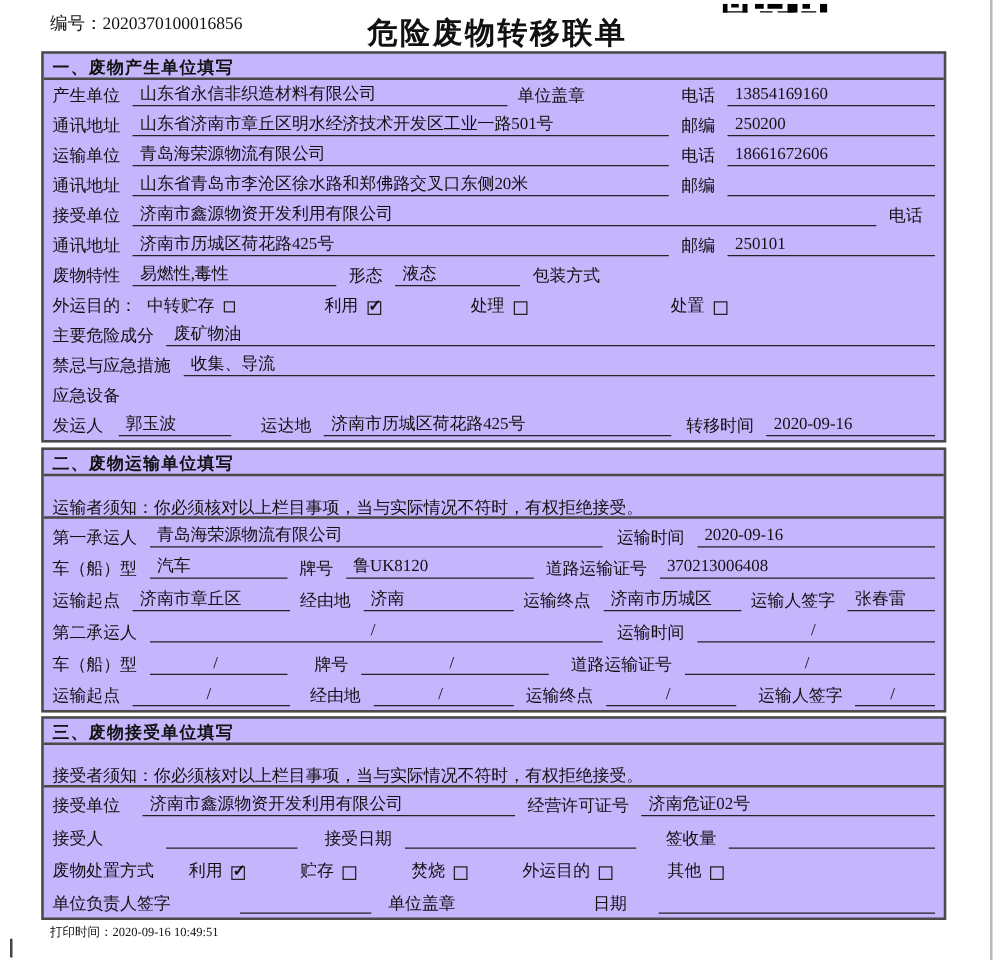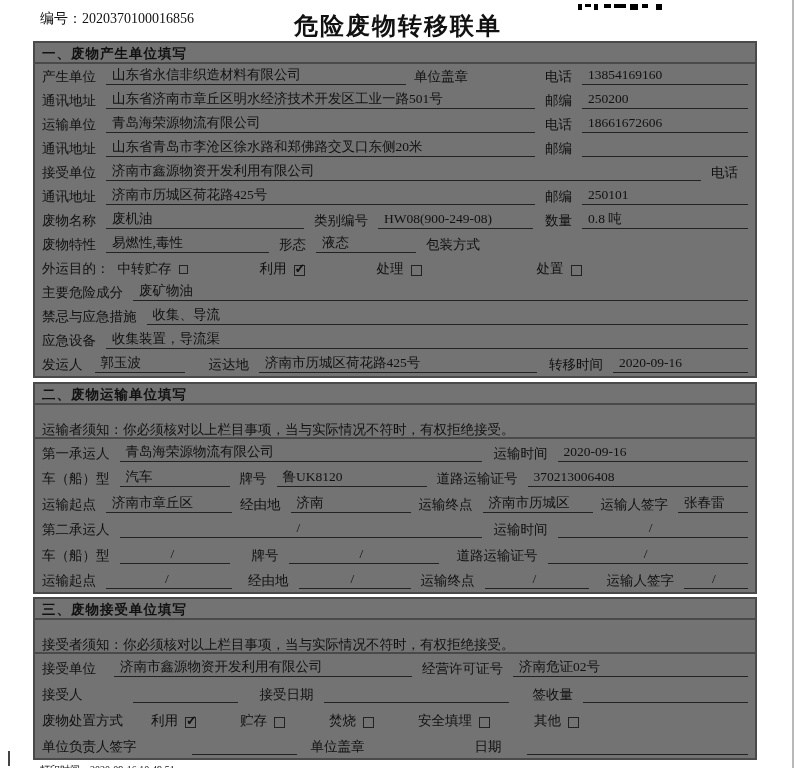--- a/index.html
+++ b/index.html
@@ -12,21 +12,21 @@
   .page-edge { position: absolute; left: 792px; top: 0; width: 2px; height: 768px; background: #b9b9b9; }
   .corner-tick { position: absolute; left: 8px; top 752px; bottom: 2px; width: 2px; height: 15px; background: #444; top: 751px; }
 
   
   .hdr { position: relative; height: 41px; padding-top: 8px; }
   .serial { position: absolute; left: 40px; top: 10px; font-size: 14px; white-space: nowrap; }
   .doc-title { text-align: center; font-size: 24px; font-weight: bold; letter-spacing: 2px; padding-top: 2px; }
   .qr-frag { position: absolute; left: 578px; top: 0; width: 84px; height: 10px; overflow: hidden; }
 
   
-  .box { margin-left: 33px; width: 724px; border: 2px solid #4a4a4a; background: #737373; }
+  .box { margin-left: 33px; width: 724px; border: 2px solid #4a4a4a; background: #c4b5fd; }
   .box1 { margin-bottom: 4px; }
   .box2 { margin-bottom: 3px; }
   .box-title { font-size: 13.5px; font-weight: bold; padding: 2px 7px 2px 7px; border-bottom: 2px solid #4a4a4a; height: 21px; letter-spacing: 1px; }
   .notice { font-size: 13.5px; padding: 16px 7px; border-bottom: 2px solid #4a4a4a; height: 26px; }
 
   .row { display: flex; align-items: flex-end; padding: 0 7px 3px 7px; font-size: 13.5px; line-height: 16px; }
   .box1 .row { height: 24px; }
   .box2 .row { height: 25.5px; }
   .box3 .row { height: 26px; }
 
@@ -126,28 +126,20 @@
     <span class="lbl mr10">电话</span>
   </div>
 
   <div class="row">
     <span class="lbl mr10">通讯地址</span>
     <span class="f grow mr10">济南市历城区荷花路425号</span>
     <span class="lbl mr10">邮编</span>
     <span class="f" style="width:166px">250101</span>
   </div>
 
-  <div class="row">
-    <span class="lbl mr10">废物名称</span>
-    <span class="f" style="width:198px">废机油</span>
-    <span class="lbl ml10 mr10">类别编号</span>
-    <span class="f" style="width:155px">HW08(900-249-08)</span>
-    <span class="lbl ml12 mr10">数量</span>
-    <span class="f grow">0.8 吨</span>
-  </div>
 
   <div class="row">
     <span class="lbl mr10">废物特性</span>
     <span class="f" style="width:163px">易燃性,毒性</span>
     <span class="lbl ml10 mr10">形态</span>
     <span class="f" style="width:100px">液态</span>
     <span class="lbl ml10 mr10">包装方式</span>
   </div>
 
   <div class="row">
@@ -175,21 +167,20 @@
     <span class="f grow">废矿物油</span>
   </div>
 
   <div class="row">
     <span class="lbl mr10">禁忌与应急措施</span>
     <span class="f grow">收集、导流</span>
   </div>
 
   <div class="row">
     <span class="lbl mr10">应急设备</span>
-    <span class="f grow">收集装置，导流渠</span>
   </div>
 
   <div class="row">
     <span class="lbl">发运人</span>
     <span class="f ml12" style="width:90px">郭玉波</span>
     <span class="lbl mr10" style="margin-left:24px">运达地</span>
     <span class="f" style="width:278px">济南市历城区荷花路425号</span>
     <span class="lbl ml12 mr10">转移时间</span>
     <span class="f grow">2020-09-16</span>
   </div>
@@ -282,21 +273,21 @@
     </span>
     <span class="opt" style="margin-left:44px">
       <span>贮存</span>
       <span class="cb"></span>
     </span>
     <span class="opt" style="margin-left:44px">
       <span>焚烧</span>
       <span class="cb"></span>
     </span>
     <span class="opt" style="margin-left:44px">
-      <span>安全填埋</span>
+      <span>外运目的</span>
       <span class="cb"></span>
     </span>
     <span class="opt" style="margin-left:44px">
       <span>其他</span>
       <span class="cb"></span>
     </span>
   </div>
 
   <div class="row">
     <span class="lbl">单位负责人签字</span>

